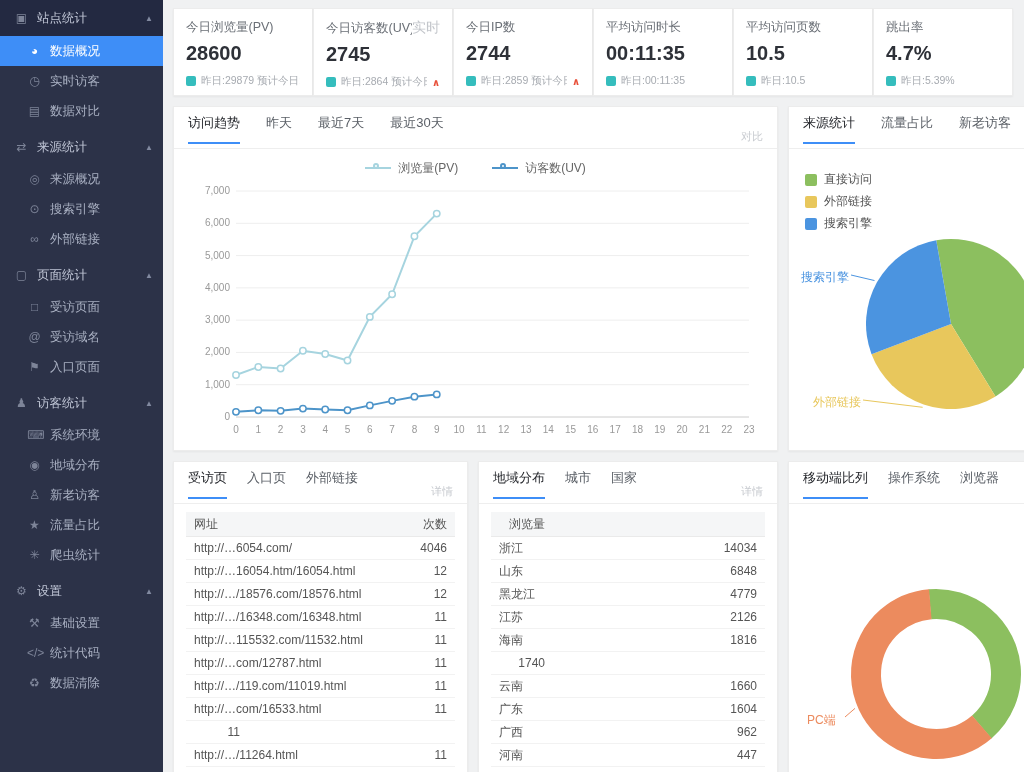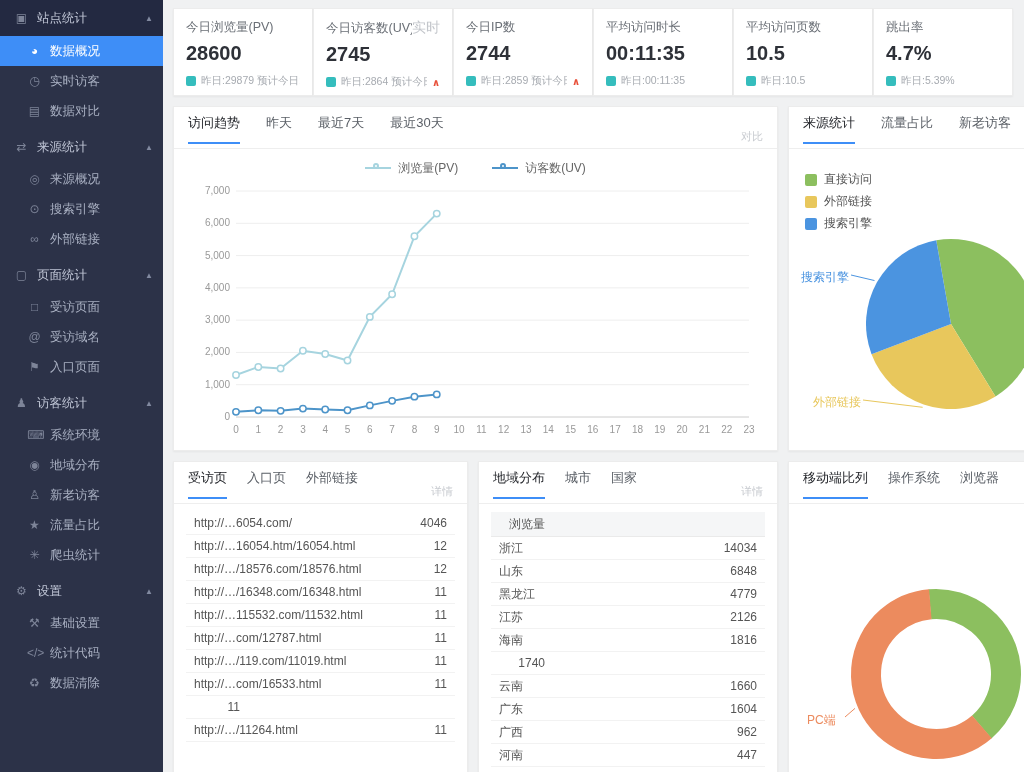--- a/index.html
+++ b/index.html
@@ -351,20 +351,24 @@
     <section class="panel pages">
       <div class="p-head small">
         <div class="tabs" id="pagesTabs">
             <span class="tab active">受访页</span>
             <span class="tab">入口页</span>
             <span class="tab">外部链接</span>
           </div>
         <a class="action">详情</a>
       </div>
       <div class="table" id="pagesTable">
+          <div class="t-row t-head">
+            <span class="t-c1">网址</span>
+            <span class="t-c2">次数</span>
+          </div>
           <div class="t-row">
             <span class="t-c1">http://…6054.com/</span>
             <span class="t-c2">4046</span>
           </div>
           <div class="t-row">
             <span class="t-c1">http://…16054.htm/16054.html</span>
             <span class="t-c2">12</span>
           </div>
           <div class="t-row">
             <span class="t-c1">http://…/18576.com/18576.html</span>

